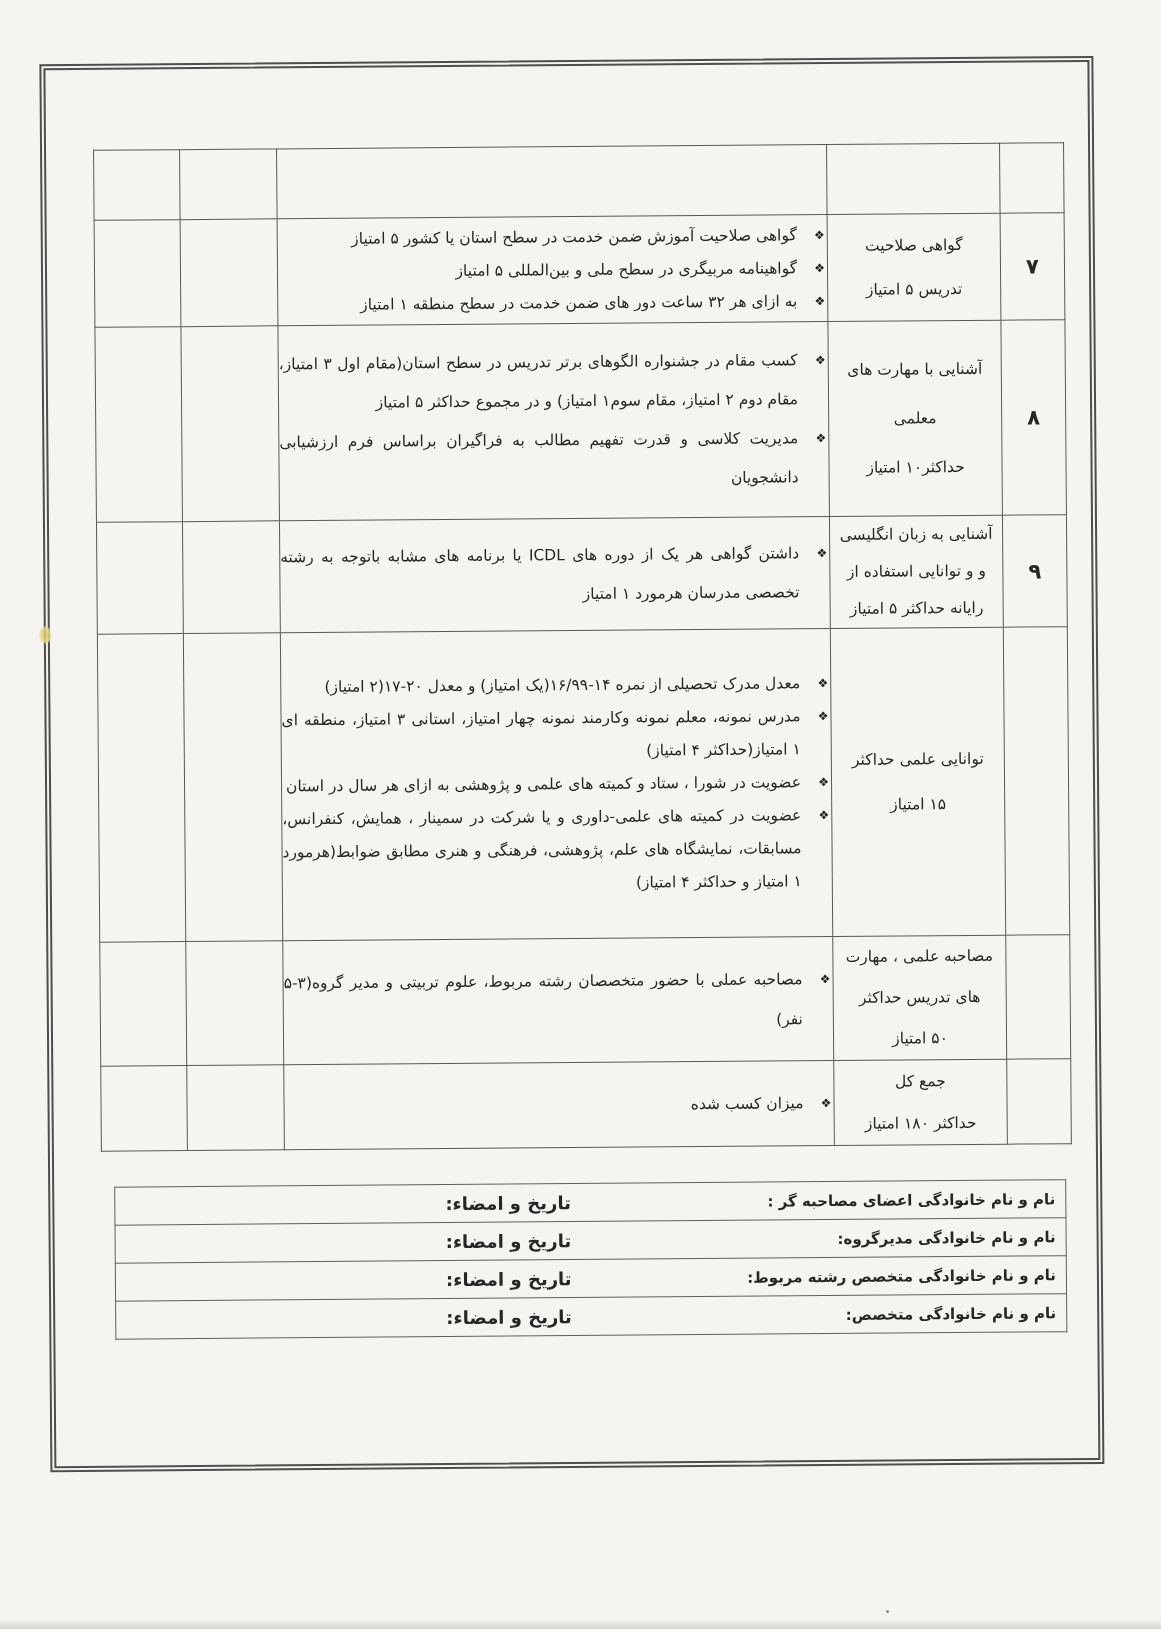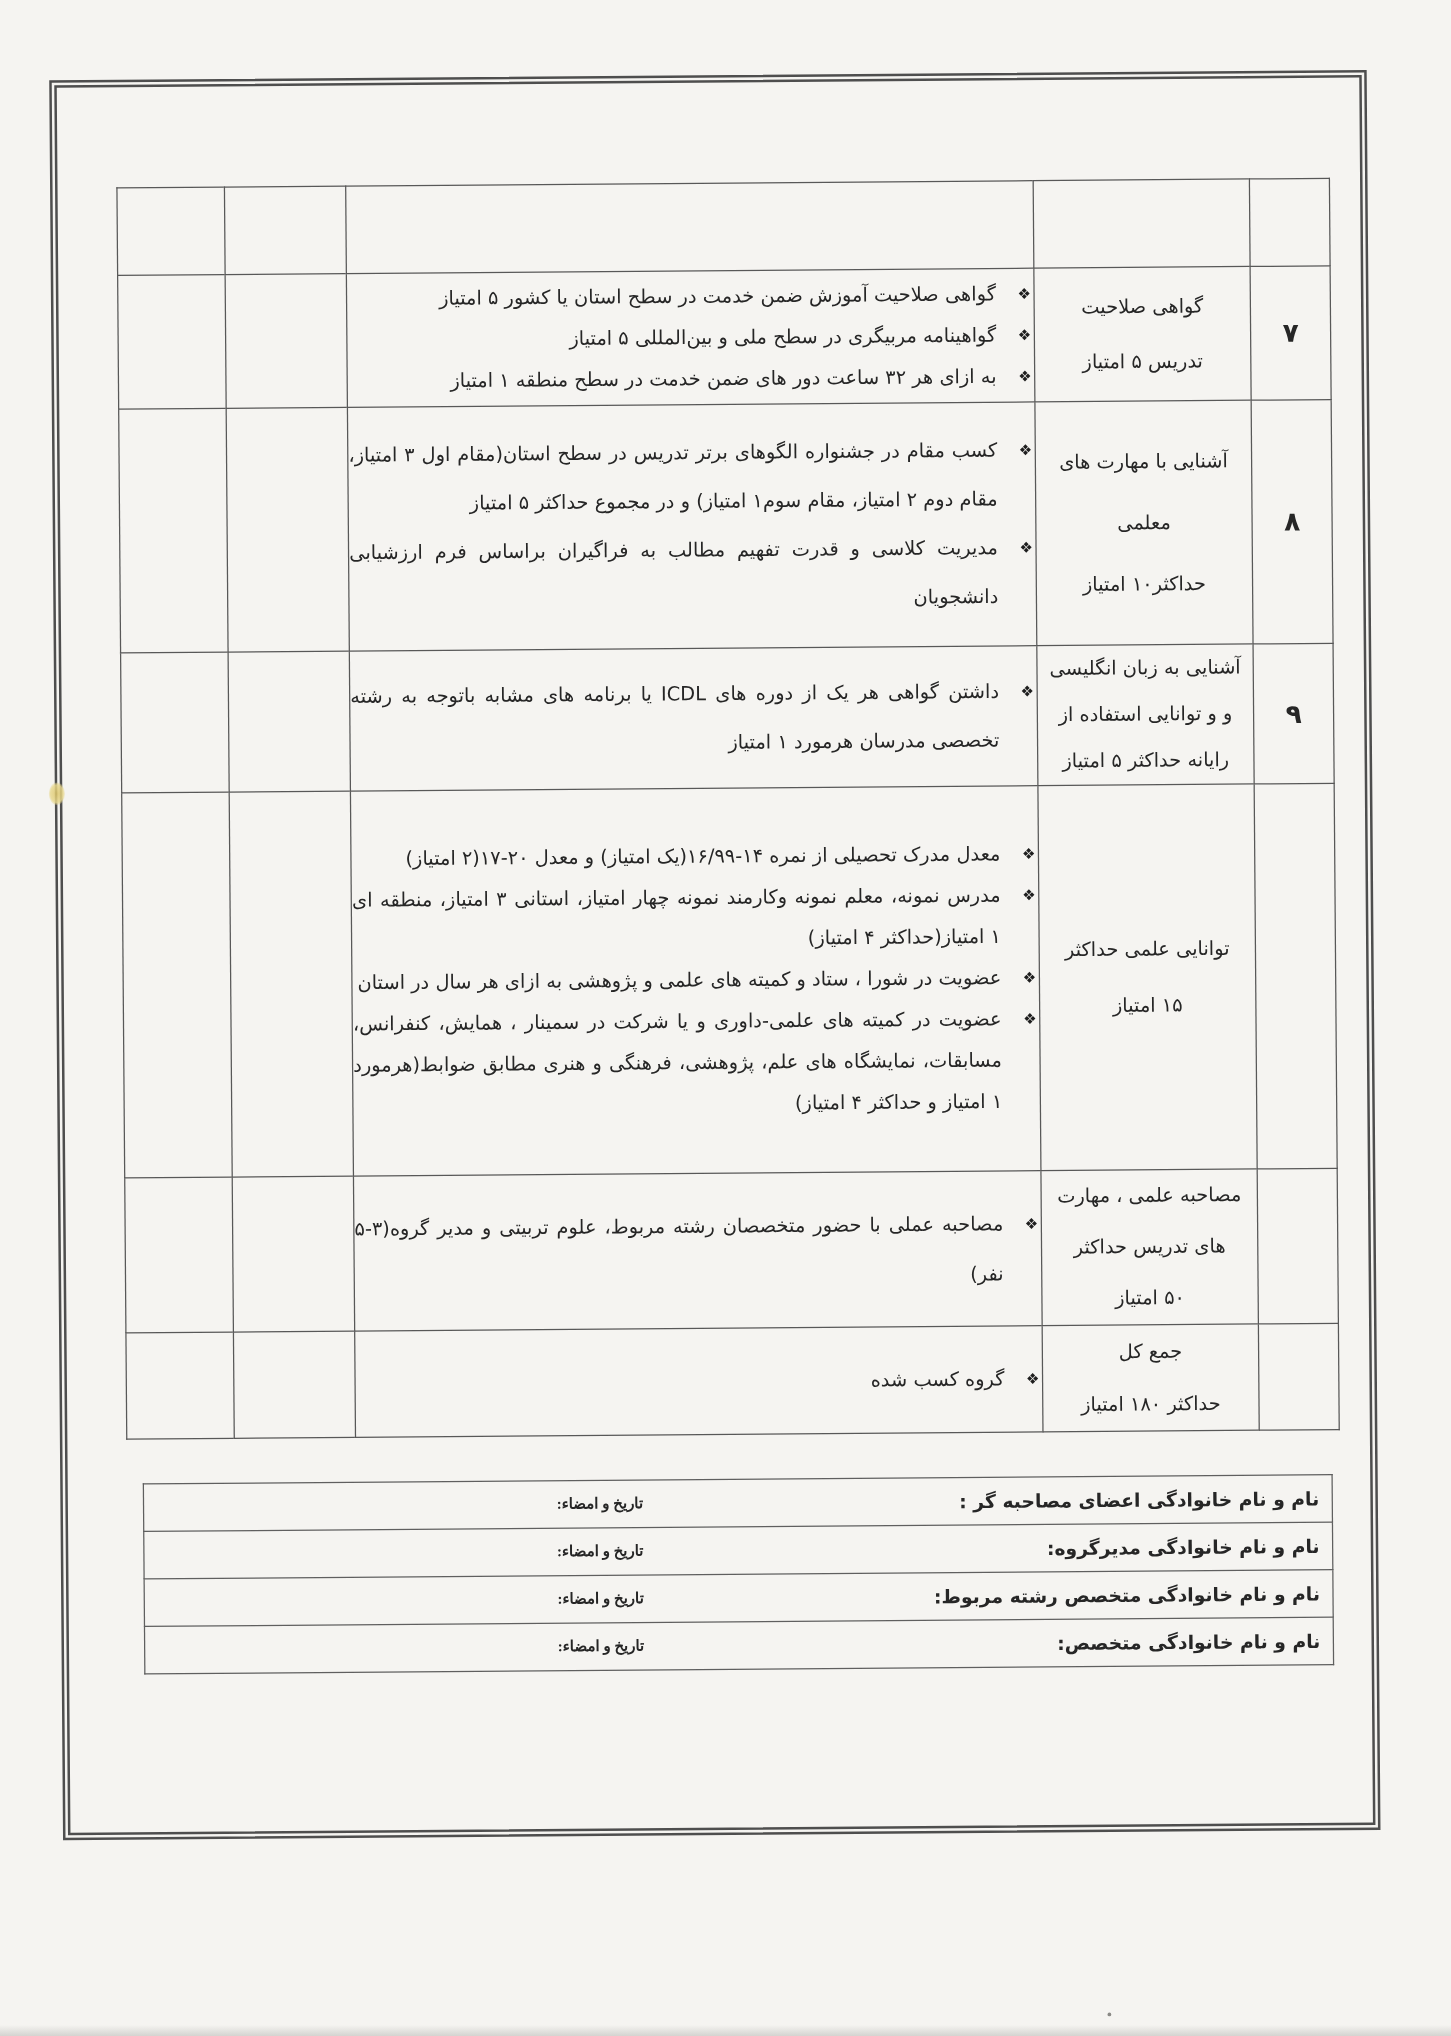--- a/index.html
+++ b/index.html
@@ -43,21 +43,21 @@
   
   .sig-table {
     position: absolute; left: 110px; top: 1183px; width: 952px;
     border-collapse: collapse; direction: rtl;
   }
   .sig-table td { border: 1px solid #5f5f5f; height: 38px; padding: 0; }
   .sig-inner {
     position: relative; height: 100%; display: flex; align-items: center;
     padding-right: 10px; font-weight: bold; font-size: 15px;
   }
-  .sig-date { position: absolute; left: 330px; font-weight: bold; font-size: 12px; white-space: nowrap; font-family: Liberation Serif, serif; }
+  .sig-date { position: absolute; left: 330px; font-weight: bold; font-size: 18px; white-space: nowrap; }
 
   
   .stain {
     position: absolute; left: 39px; top: 626px; width: 13px; height: 18px;
     border-radius: 50%; opacity: .85;
     background: radial-gradient(ellipse at center, #dcc56a 0%, #e8d88f 55%, rgba(232,216,143,0) 78%);
   }
   .bottom-shade {
     position: absolute; left: 0; bottom: 0; width: 100%; height: 9px;
     background: linear-gradient(to bottom, rgba(130,130,126,0), rgba(148,148,144,.35));
@@ -166,21 +166,21 @@
           <td class="blank-cell"></td>
         </tr>
         <tr class="crit-row row-5">
           <td class="num-cell"></td>
           <td class="title-cell">
             <div class="title-line">جمع کل</div>
             <div class="title-line">حداکثر ۱۸۰ امتیاز</div>
           </td>
           <td class="detail-cell">
             <ul class="detail-list">
-              <li class="detail-item"><span class="bullet">❖</span><span class="item-text">گروه کسب شده</span></li>
+              <li class="detail-item"><span class="bullet">❖</span><span class="item-text">میزان کسب شده</span></li>
             </ul>
           </td>
           <td class="blank-cell"></td>
           <td class="blank-cell"></td>
         </tr>
       </tbody>
   </table>
 
   <table class="sig-table">
     <tbody>

